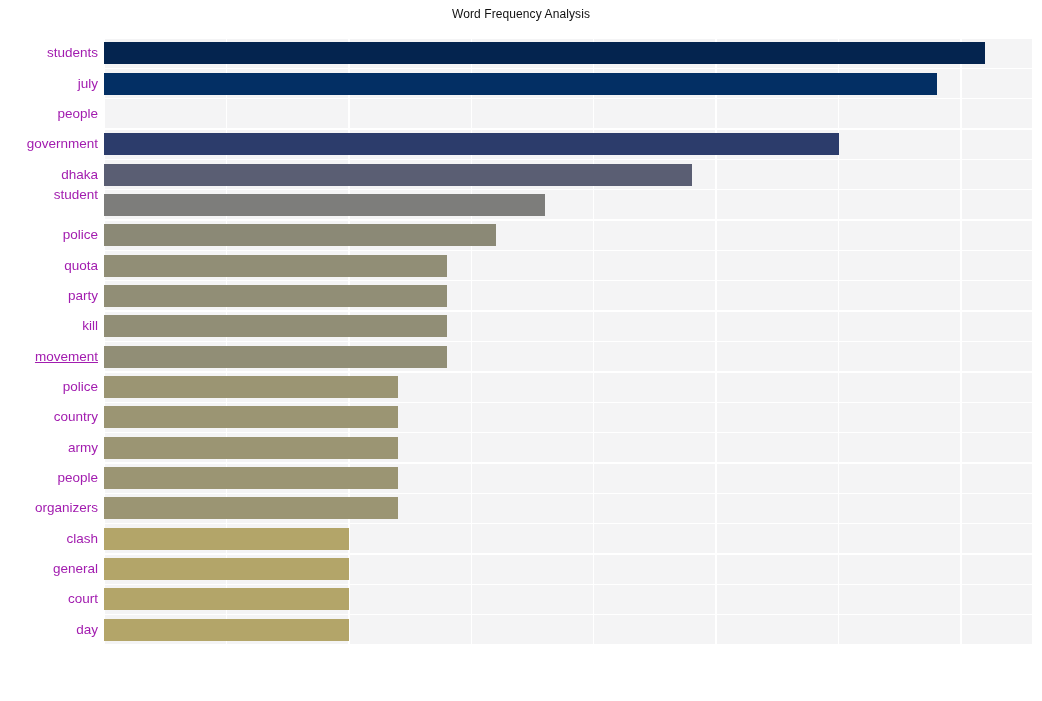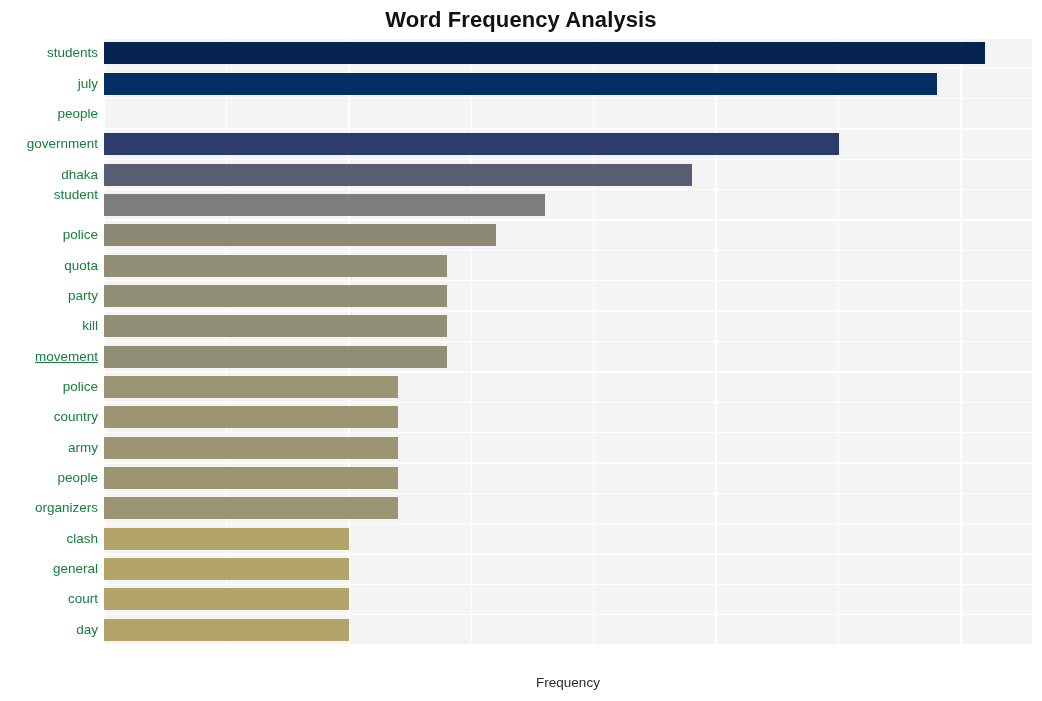--- a/index.html
+++ b/index.html
@@ -20,22 +20,22 @@
     width: 1042px;
     height: 701px;
     background: #ffffff;
   }
   #chart-title {
     position: absolute;
     left: 0;
     top: 7px;
     width: 1042px;
     text-align: center;
-    font-size: 22px;
-    font-weight: bold;
+    font-size: 12px;
+    font-weight: normal;
     color: #111111;
     letter-spacing: 0.1px;
   }
   
   #plot-area {
     position: absolute;
     left: 104px;
     top: 38px;
     width: 928px;
     height: 607px;
@@ -66,21 +66,21 @@
     top: 38px;
     width: 98px;
     height: 607px;
   }
   .ylabel {
     position: absolute;
     right: 0;
     width: 98px;
     text-align: right;
     font-size: 13.5px;
-    color: #15803d;
+    color: #a21caf;
     line-height: 14px;
     white-space: nowrap;
     margin-left: 36px;
   }
   #x-labels {
     position: absolute;
     left: 0;
     top: 651px;
     width: 1042px;
     height: 20px;
@@ -185,15 +185,14 @@
       <div class="ylabel" style="top: 402.725px;">army</div>
       <div class="ylabel" style="top: 433.075px;">people</div>
       <div class="ylabel" style="top: 463.425px;">organizers</div>
       <div class="ylabel" style="top: 493.775px;">clash</div>
       <div class="ylabel" style="top: 524.125px;">general</div>
       <div class="ylabel" style="top: 554.475px;">court</div>
       <div class="ylabel" style="top: 584.825px;">day</div>
     </div>
 
 
-  <div id="x-axis-title">Frequency</div>
 
 </div>
 
 </body></html>

